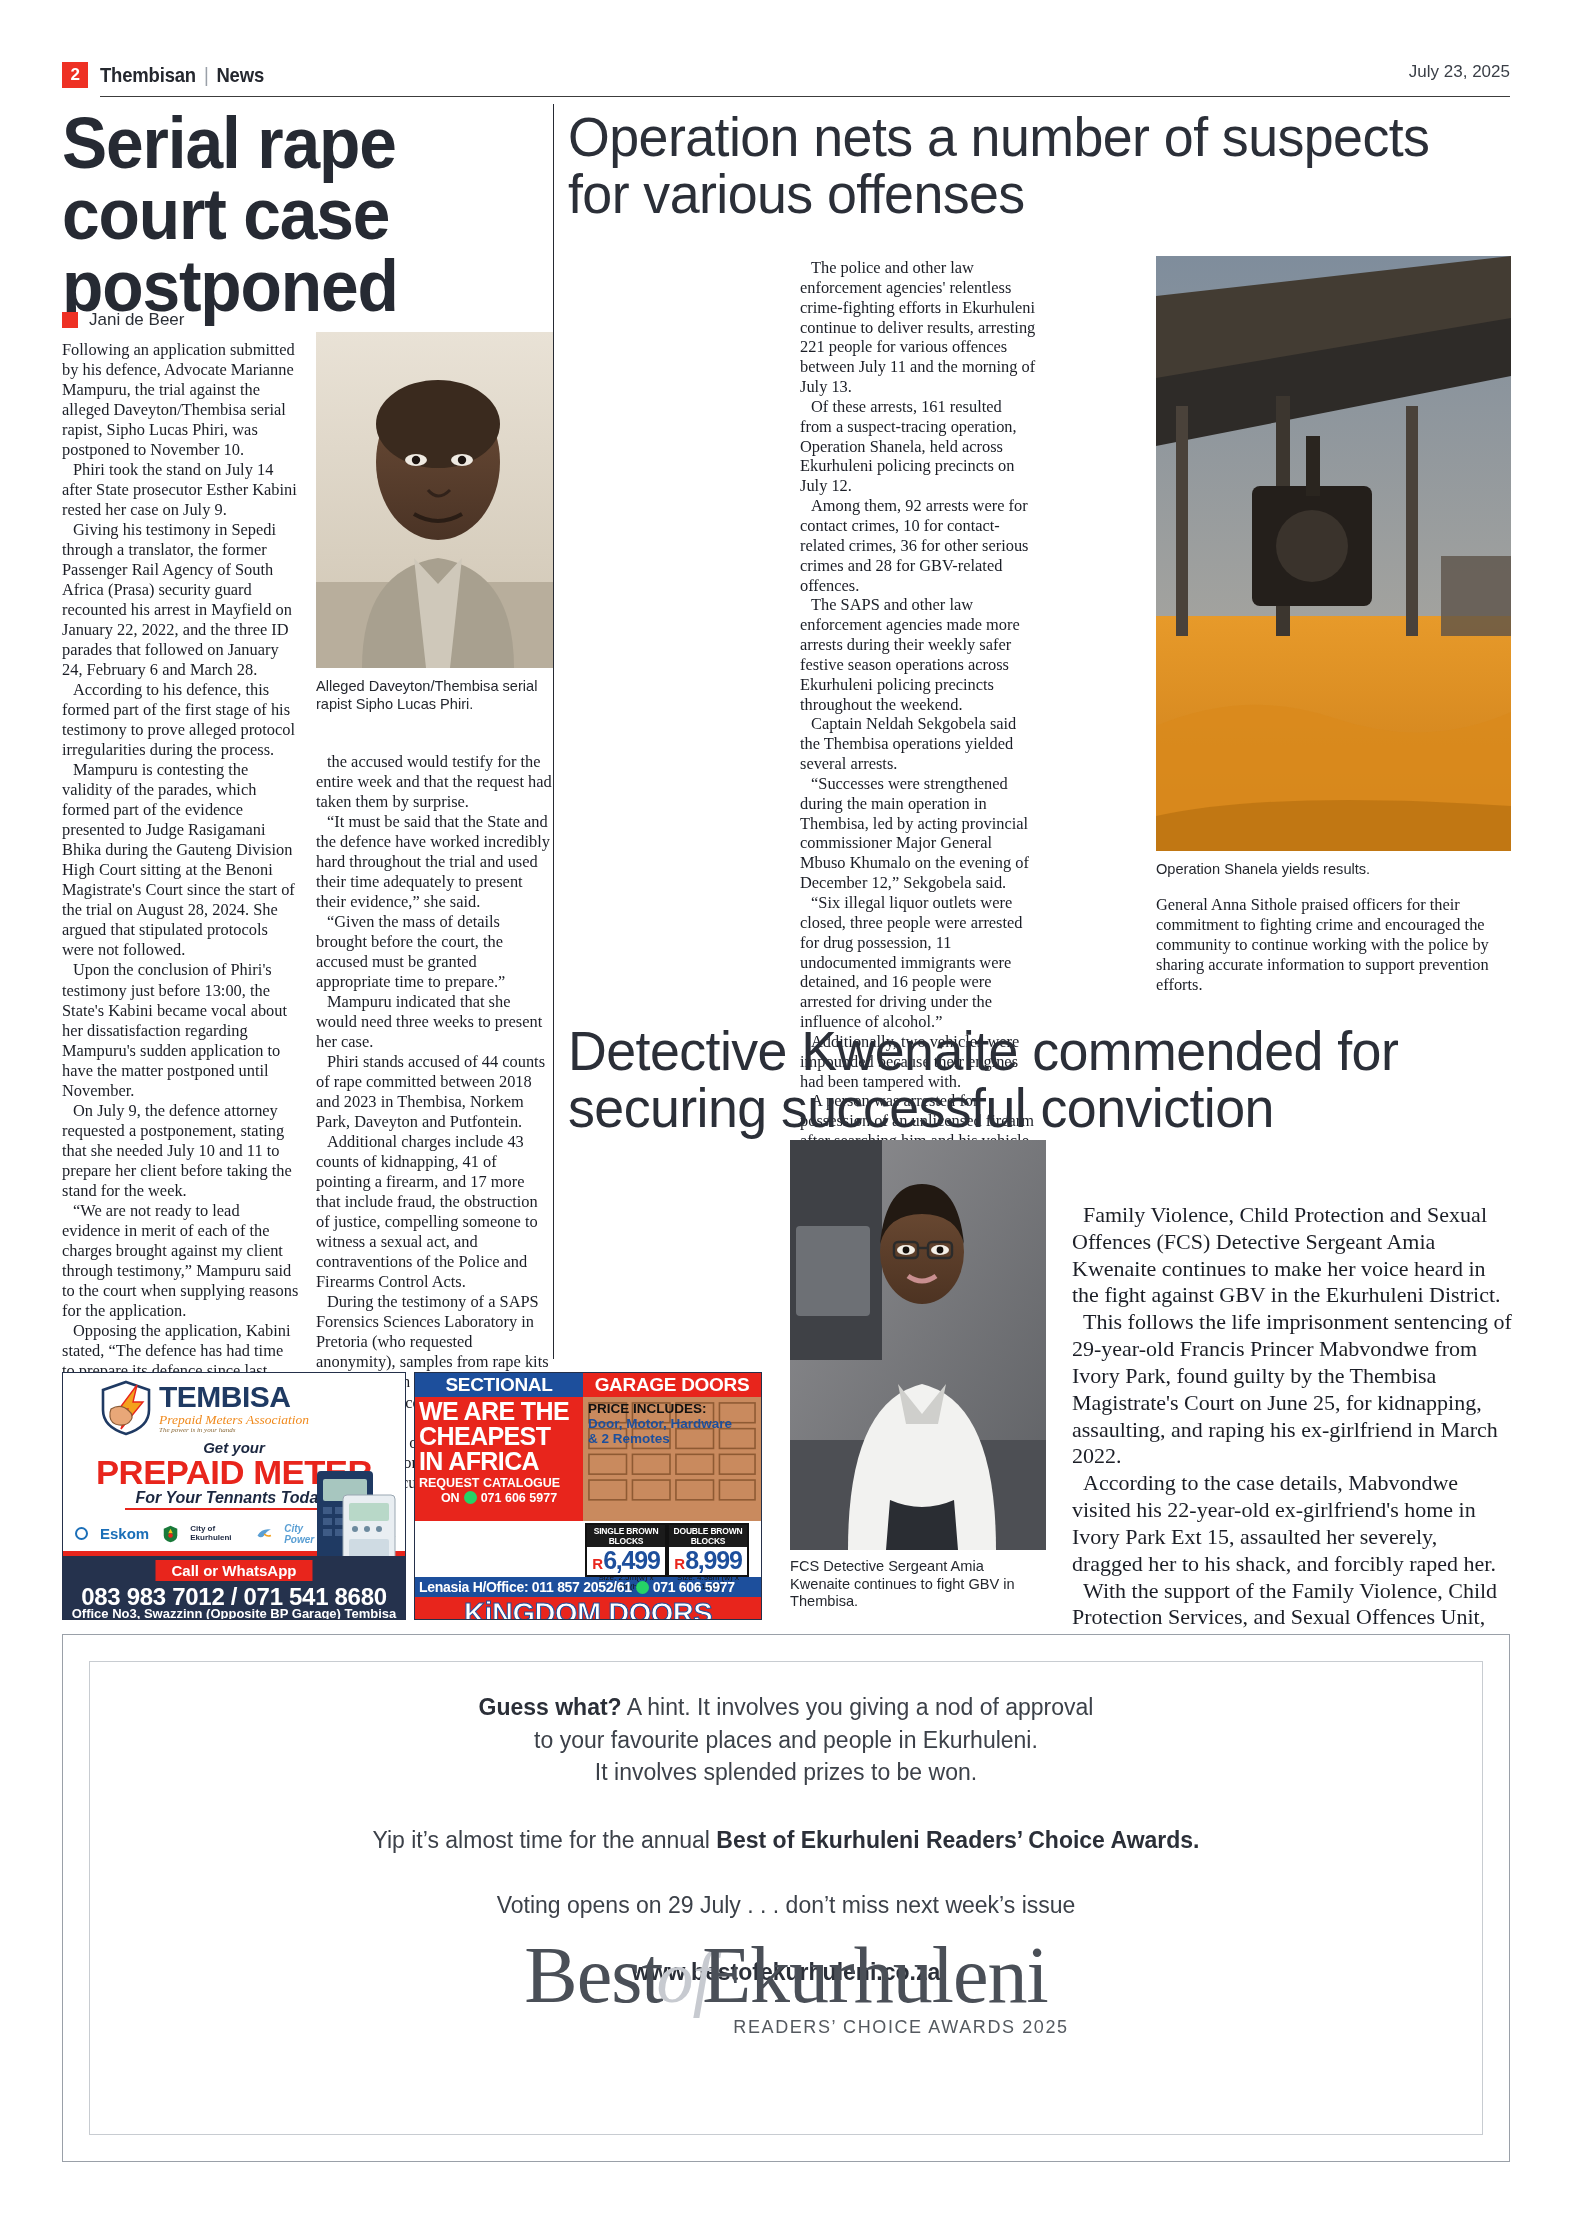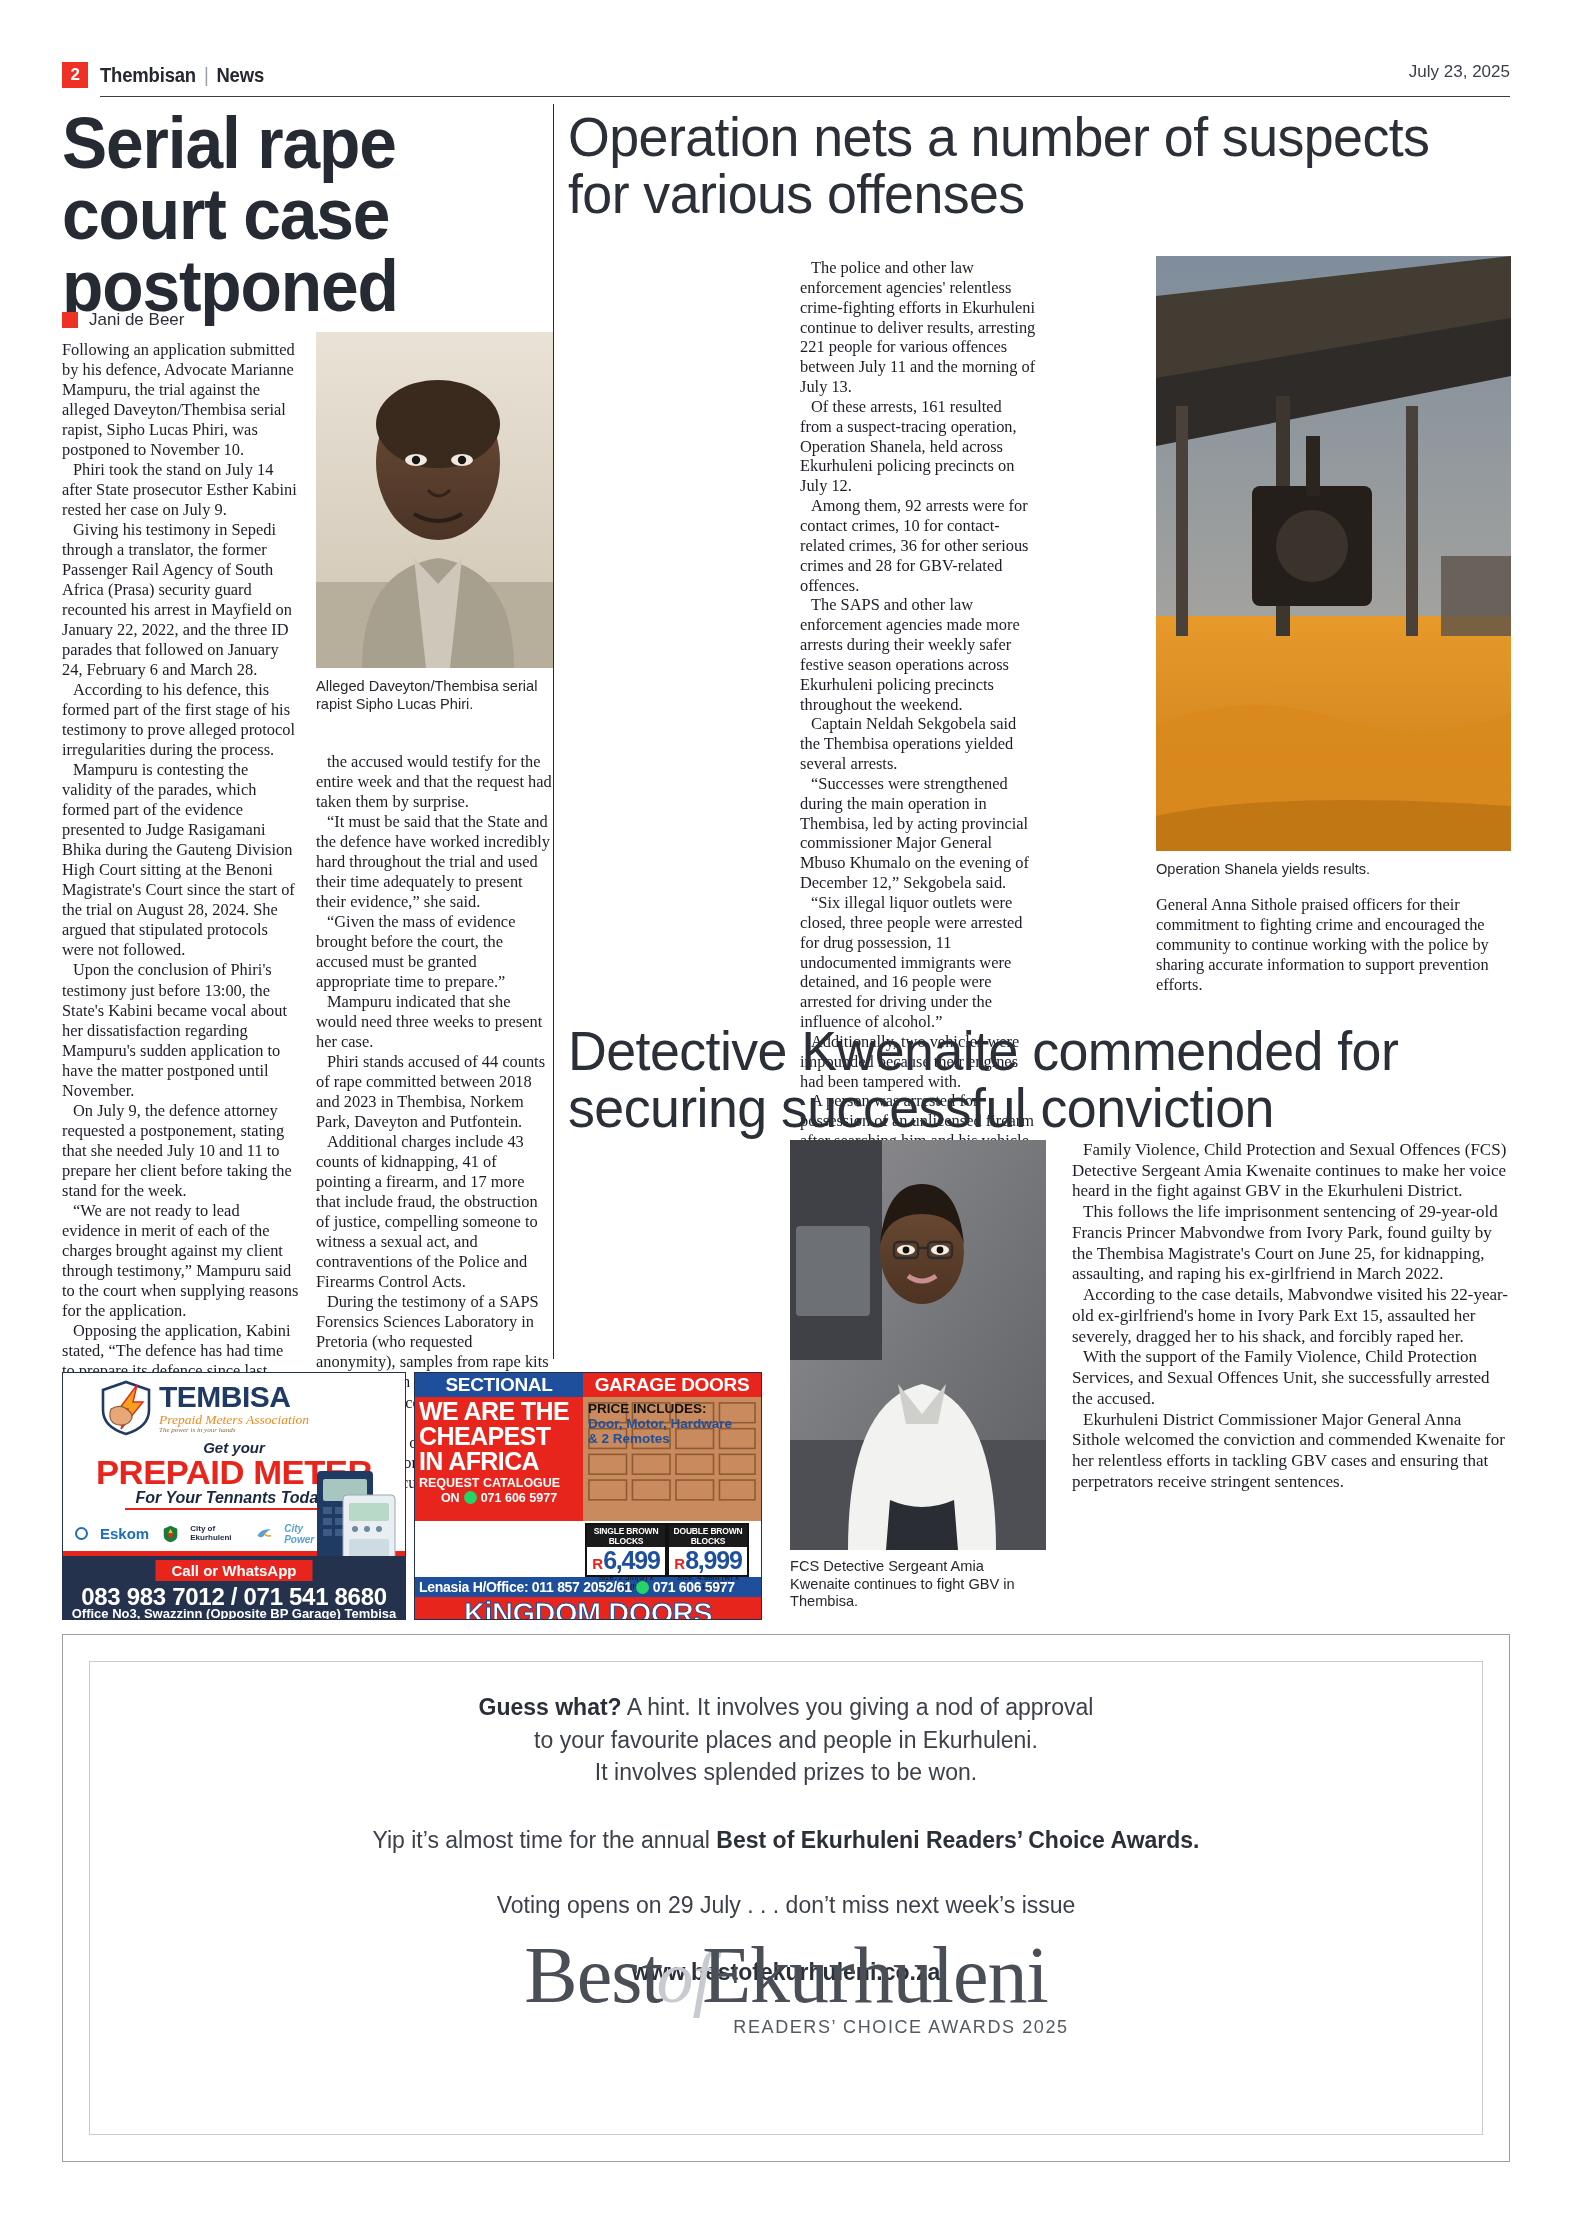--- a/index.html
+++ b/index.html
@@ -117,22 +117,22 @@
     font-weight: 300; font-size: 56px; line-height: 1.02; color: #2b2f38;
     letter-spacing: -0.6px;
     transform: scaleX(0.96); transform-origin: left top;
   }
   .photo-fcs {
     position: absolute; left: 790px; top: 1140px; width: 256px; height: 410px;
     overflow: hidden; background: #7c8a99;
   }
   .cap-fcs { position: absolute; left: 790px; top: 1558px; width: 256px; }
   .r2-col {
-    position: absolute; left: 1072px; top: 1140px; width: 440px;
-    font-size: 17px; line-height: 1.22;
+    position: absolute; left: 1072px; top: 1202px; width: 440px;
+    font-size: 22px; line-height: 1.22;
   }
   .r2-col p { text-indent: 11px; margin: 0; }
 
   
   .ad-tembisa {
     position: absolute; left: 62px; top: 1372px; width: 344px; height: 248px;
     border: 1px solid #24304a; background: #fff; overflow: hidden;
   }
   .tem-top { position: relative; height: 178px; background:#fff; }
   .tem-logo-row {
@@ -327,21 +327,21 @@
       <p>Upon the conclusion of Phiri's testimony just before 13:00, the State's Kabini became vocal about her dissatisfaction regarding Mampuru's sudden application to have the matter postponed until November.</p>
       <p>On July 9, the defence attorney requested a postponement, stating that she needed July 10 and 11 to prepare her client before taking the stand for the week.</p>
       <p>“We are not ready to lead evidence in merit of each of the charges brought against my client through testimony,” Mampuru said to the court when supplying reasons for the application.</p>
       <p>Opposing the application, Kabini stated, “The defence has had time to prepare its defence since last August. The level of preparedness shows disrespect to the witnesses who have testified since the trial's start.</p>
       <p>“The State has brought 63 witnesses, all of whom are waiting for this matter to be finalised to gain closure and healing.”</p>
       <p>Granting the defence's application, Bhika said it was the court's understanding that</p>
     </div>
   <div class="lead-col2">
       <p>the accused would testify for the entire week and that the request had taken them by surprise.</p>
       <p>“It must be said that the State and the defence have worked incredibly hard throughout the trial and used their time adequately to present their evidence,” she said.</p>
-      <p>“Given the mass of evidence brought before the court, the accused must be granted appropriate time to prepare.”</p>
+      <p>“Given the mass of details brought before the court, the accused must be granted appropriate time to prepare.”</p>
       <p>Mampuru indicated that she would need three weeks to present her case.</p>
       <p>Phiri stands accused of 44 counts of rape committed between 2018 and 2023 in Thembisa, Norkem Park, Daveyton and Putfontein.</p>
       <p>Additional charges include 43 counts of kidnapping, 41 of pointing a firearm, and 17 more that include fraud, the obstruction of justice, compelling someone to witness a sexual act, and contraventions of the Police and Firearms Control Acts.</p>
       <p>During the testimony of a SAPS Forensics Sciences Laboratory in Pretoria (who requested anonymity), samples from rape kits dated between 2018 and 2023 were analysed and compared to Phiri's samples.</p>
       <p>Twenty-one of them showed the presence of donor DNA matching that of the accused.</p>
     </div>
 
   <div class="photo-lead">
     <svg class="ph" viewBox="0 0 238 336" preserveAspectRatio="none">
       <defs>

